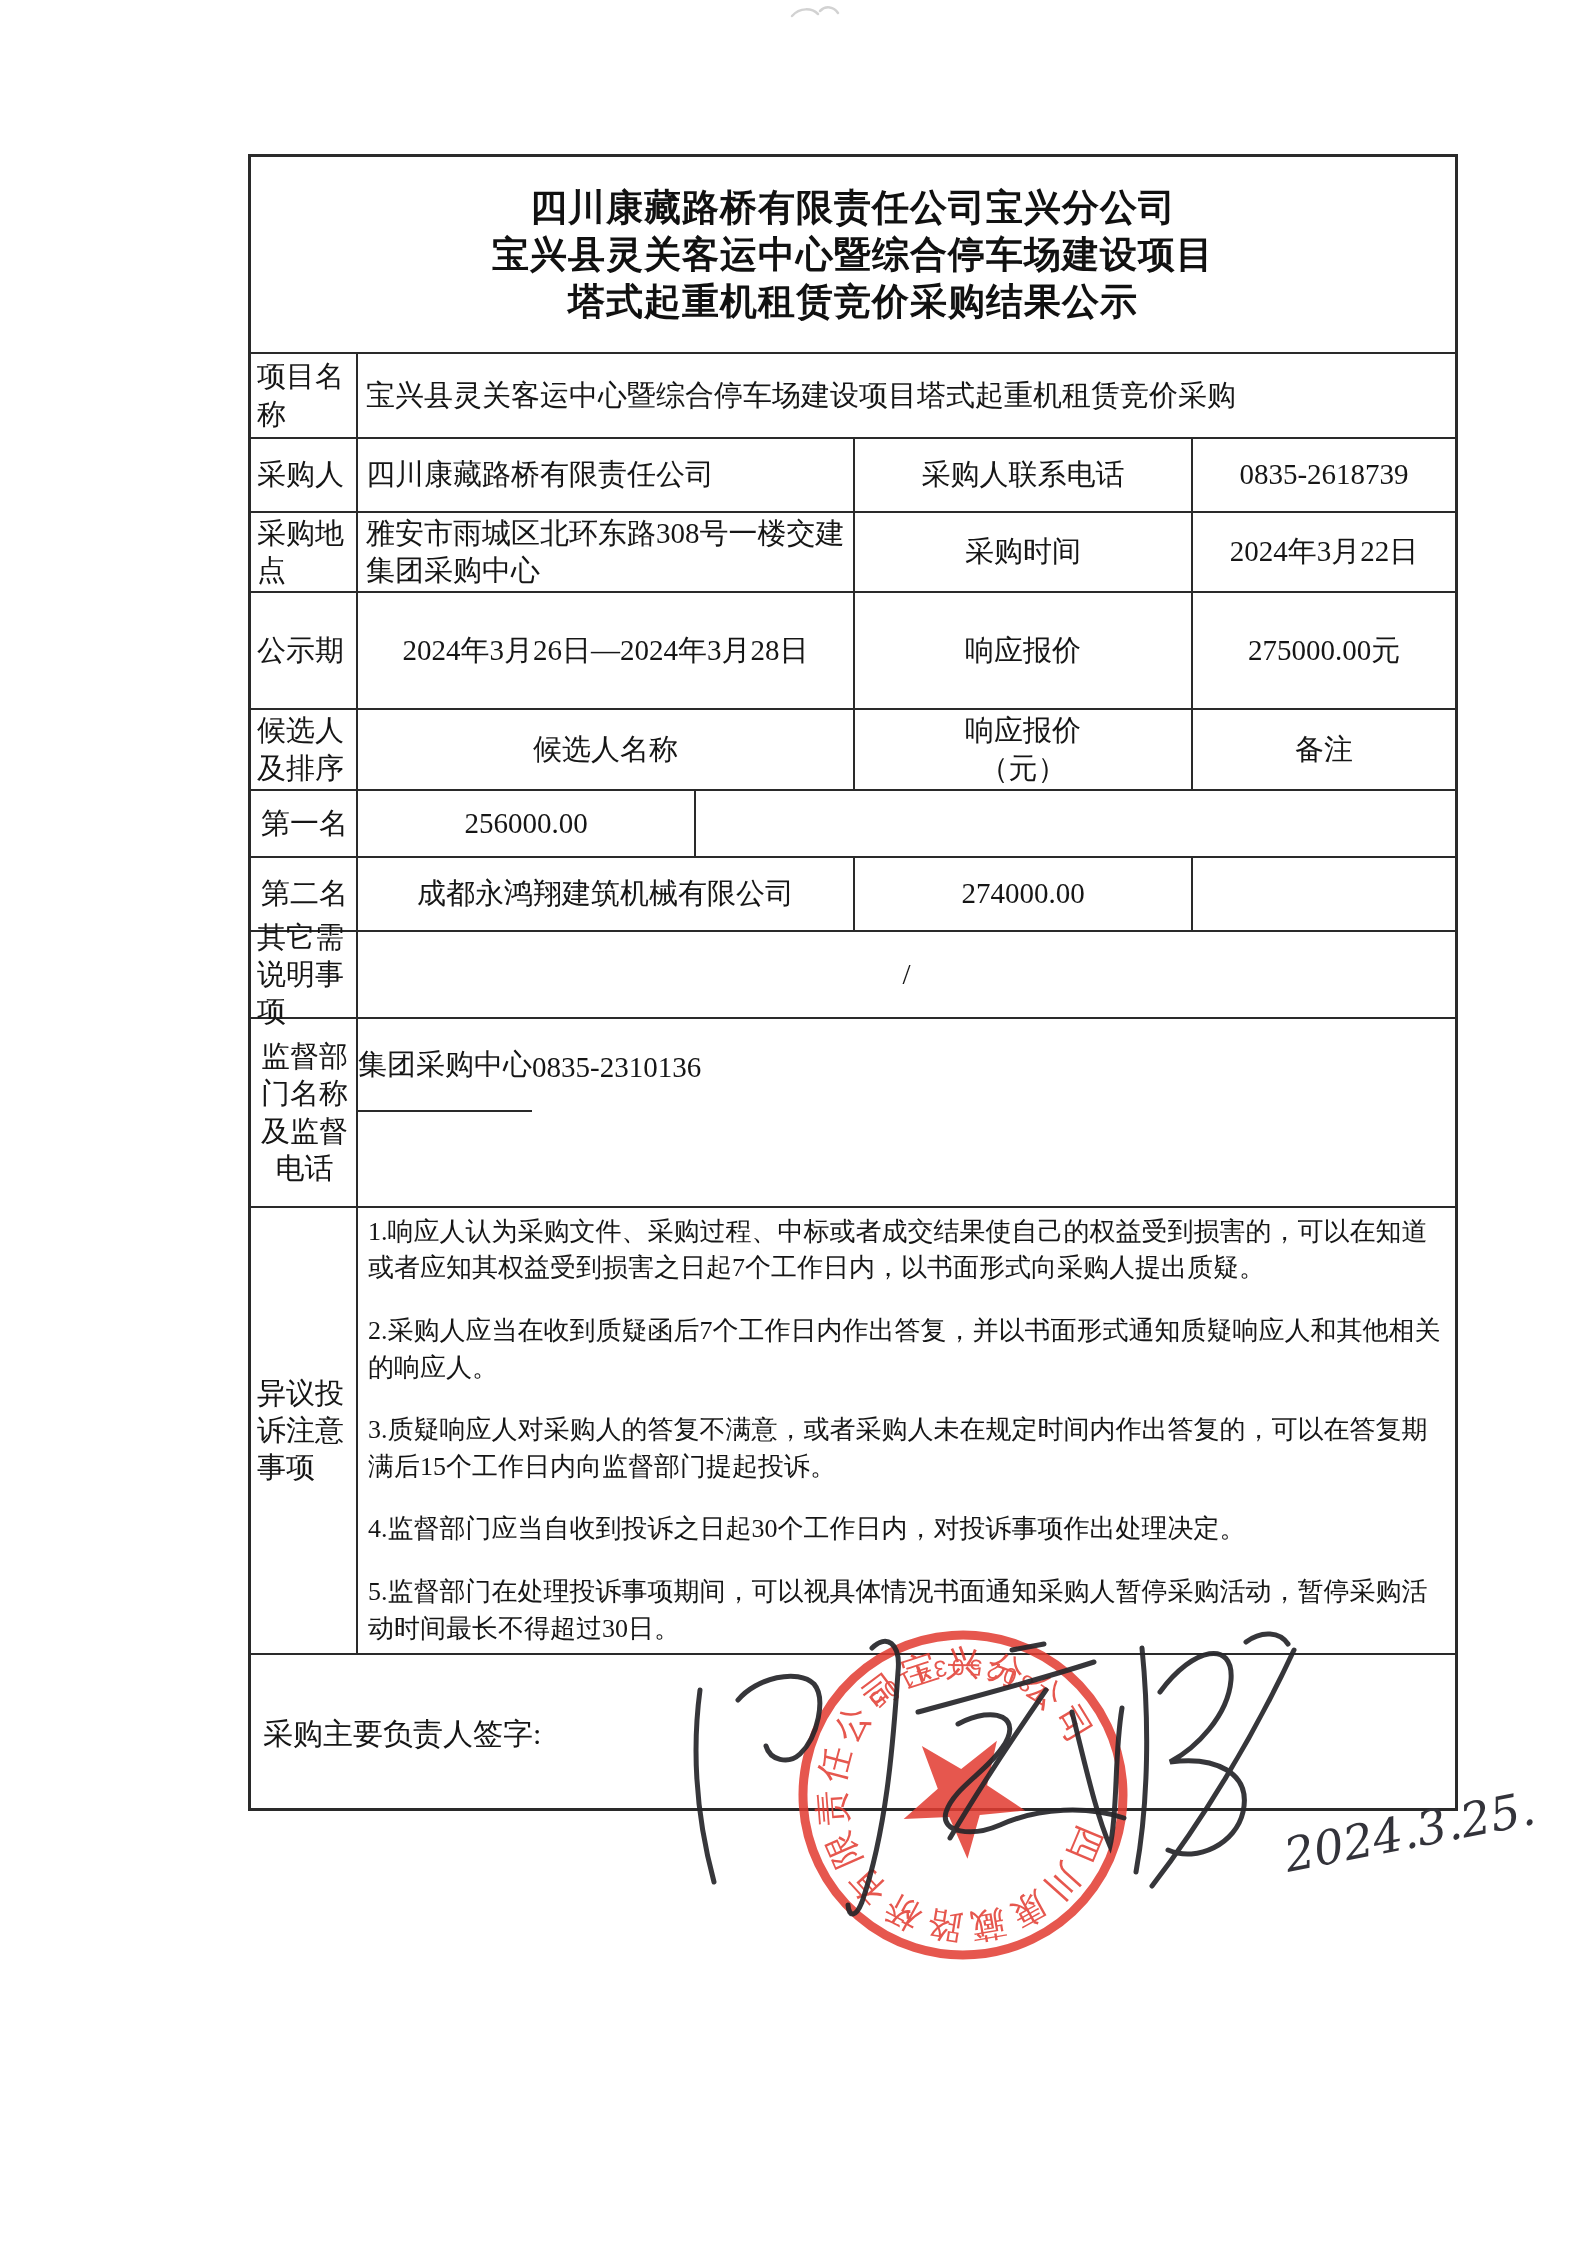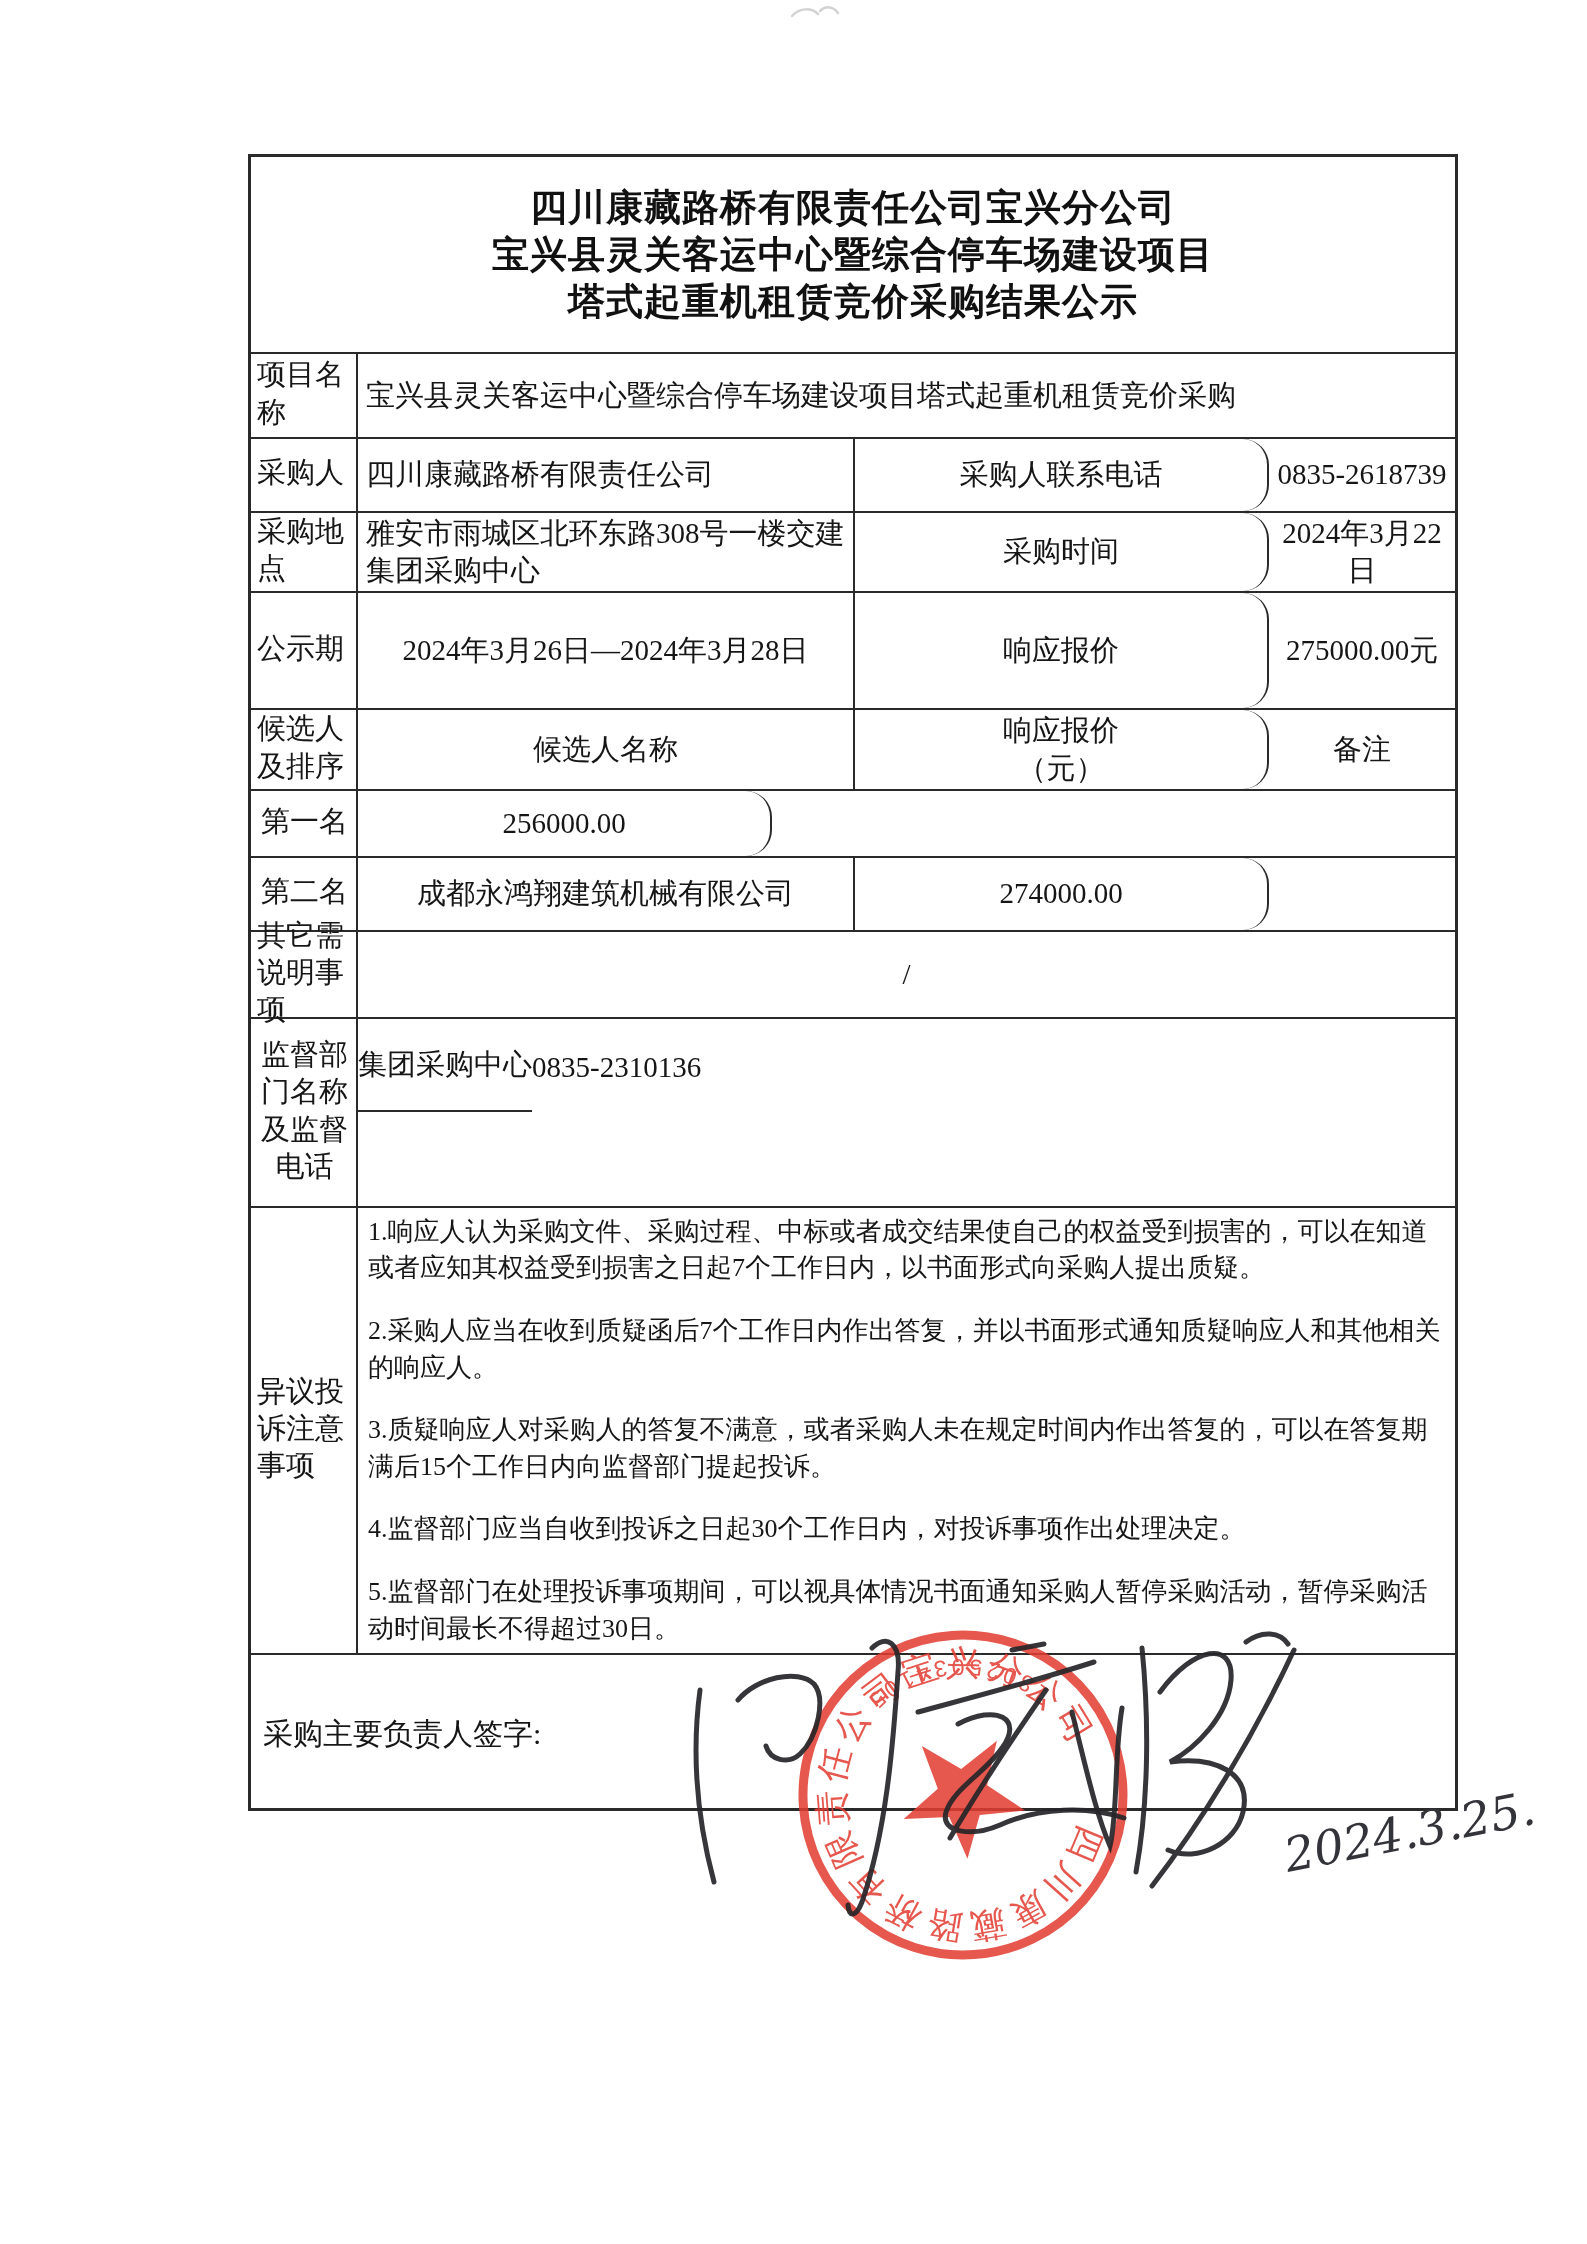--- a/index.html
+++ b/index.html
@@ -11,23 +11,23 @@
     position:absolute;left:248px;top:154px;width:1210px;height:1657px;
     border:3px solid #2a2a2a;box-sizing:border-box;background:#fff;
   }
   .row{display:flex;box-sizing:border-box;border-bottom:2.5px solid #2a2a2a;}
   .row:last-child{border-bottom:none;}
   .cell{
     box-sizing:border-box;display:flex;align-items:center;
     font-size:29px;line-height:1.28;padding:3px 8px;
   }
   .br{border-right:2.5px solid #2a2a2a;}
-  .c1{width:107px;padding-left:6px;padding-right:4px;font-family:Liberation Mono, monospace;}
+  .c1{width:107px;padding-left:6px;padding-right:4px;}
   .c2{width:497px;}
-  .c3{width:414px;border-radius:26px;}
+  .c3{width:338px;}
   .c4{flex:1;}
   .ctr{justify-content:center;text-align:center;}
   .colv{flex-direction:column;justify-content:center;}
   .title-block{
     height:197px;display:flex;flex-direction:column;justify-content:center;align-items:center;
     font-family:"Liberation Sans","DejaVu Sans",sans-serif;font-weight:700;
     font-size:37px;line-height:47px;letter-spacing:1px;color:#111;
     border-bottom:2.5px solid #2a2a2a;box-sizing:border-box;text-align:center;
   }
   .h85{height:85px;} .h74{height:74px;} .h80{height:80px;} .h117{height:117px;}

